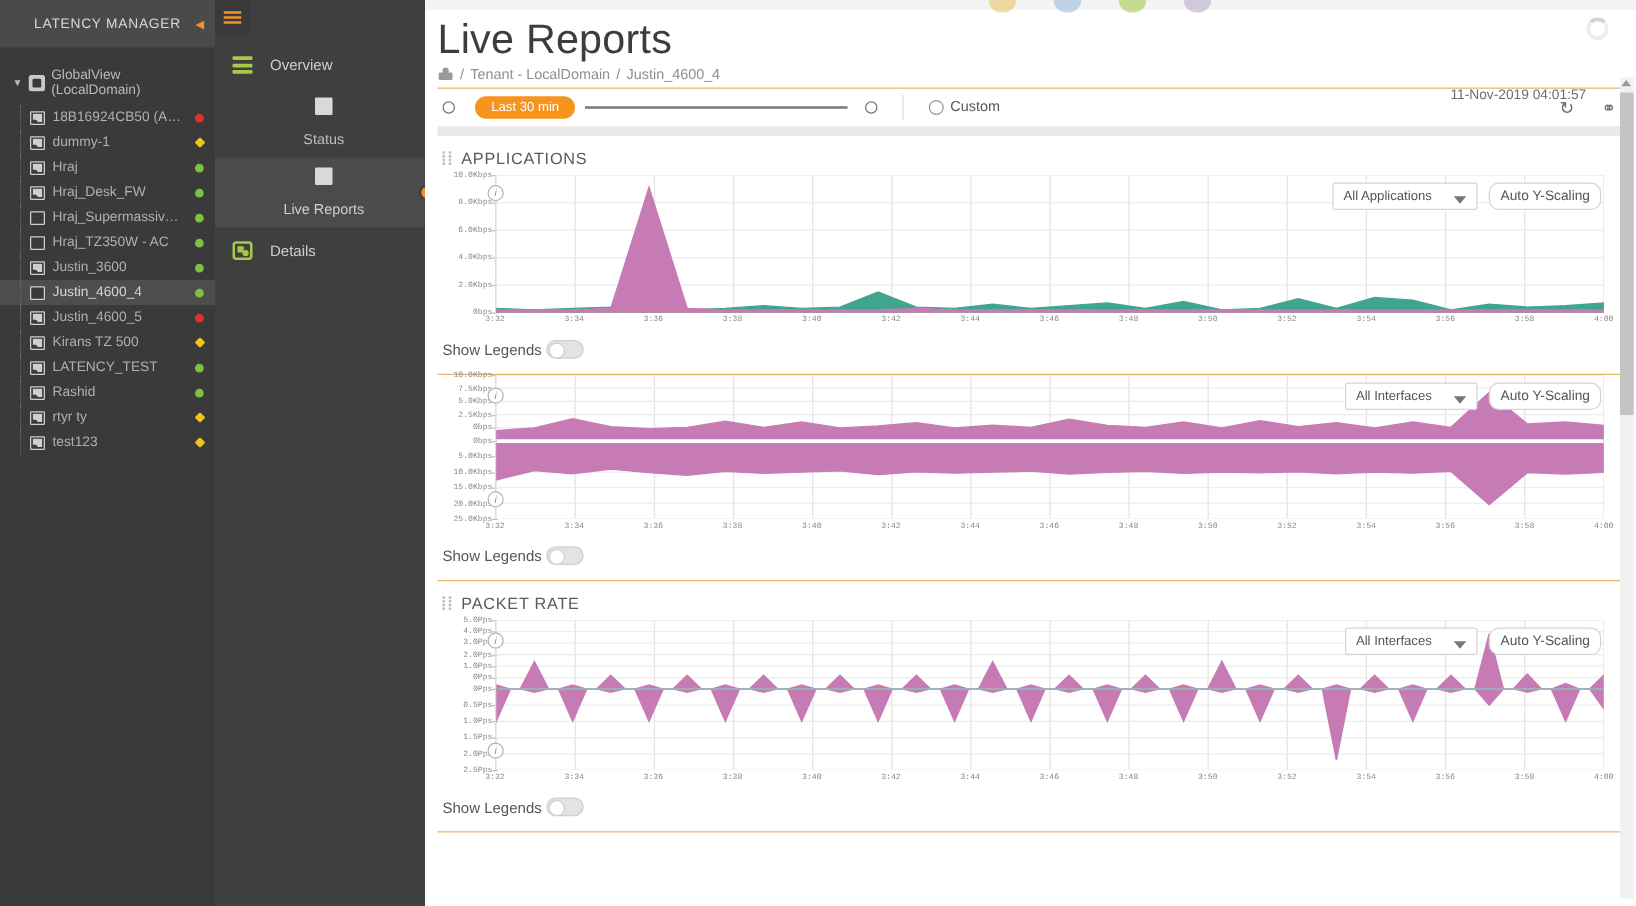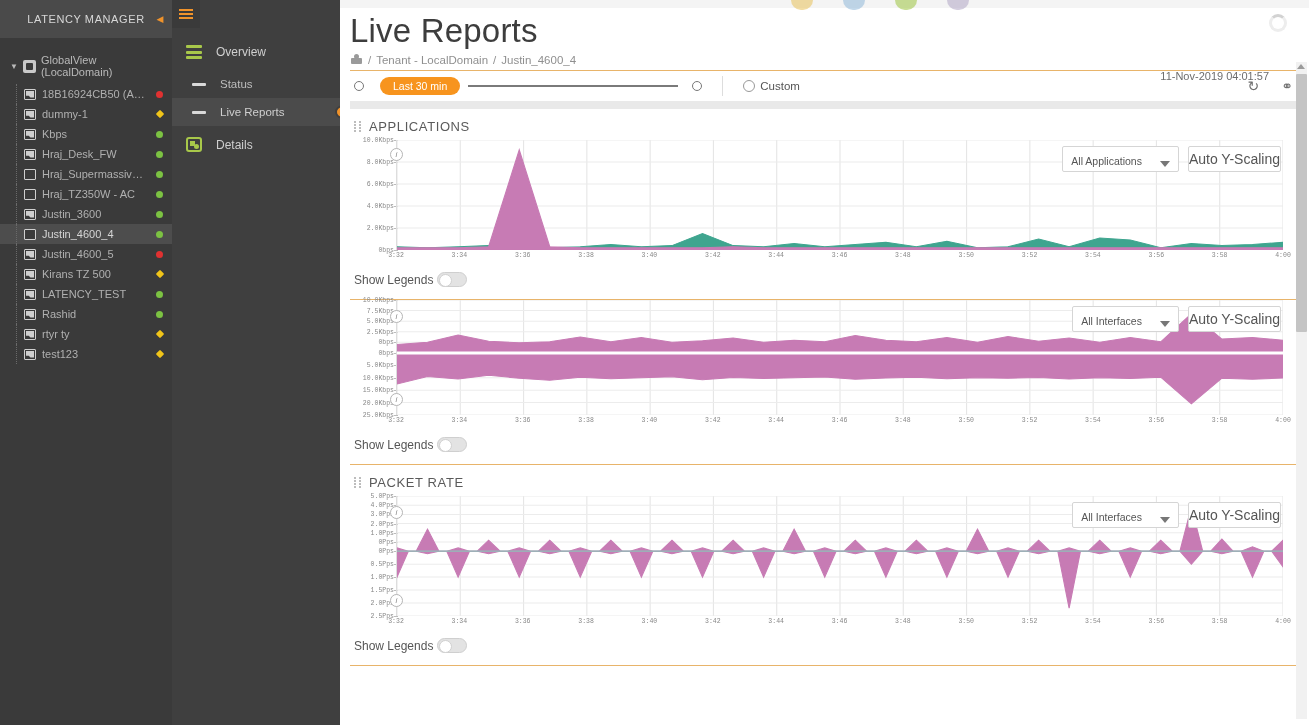--- a/index.html
+++ b/index.html
@@ -54,21 +54,21 @@
   .hamburger-box {
     position: absolute; left: 0; top: 0; width: 28px; height: 28px;
     background: #3a3a3a; display: flex; align-items: center; justify-content: center;
   }
   .hamburger span { display:block; width:14px; height:2px; background:#f0932b; margin:2px 0; }
   .subnav-inner { padding-top: 34px; }
   .nav-row {
     display: flex; align-items: center; gap: 14px;
     padding: 11px 14px; color: #cfcfcf; font-size: 12px; position: relative;
   }
-  .nav-row.sub { padding: 8px 14px 8px 20px; font-size: 11.5px; color: #bdbdbd; }
+  .nav-row.sub { padding: 8px 14px 8px 20px; font-size: 11.5px; color: #bdbdbd; flex-direction: column; }
   .nav-row.active { background: #4b4b4b; color: #cfcfcf; }
   .nav-row.active .marker {
     position:absolute; right:-8px; top:50%; transform:translateY(-50%);
     width:13px;height:13px;border-radius:50%;background:#f0932b;border:2px solid #3f3f3f;
   }
   .ic-overview { width:16px;height:14px;flex:0 0 16px; display:flex;flex-direction:column;justify-content:space-between;}
   .ic-overview i { display:block;height:3px;background:#a8c84a;border-radius:1px; }
   .ic-dash { width:14px;height:3px;background:#d9d9d9;border-radius:1px;flex:0 0 14px; }
   .ic-details { width:16px;height:15px;flex:0 0 16px;border:2px solid #a8c84a;border-radius:3px;position:relative;}
   .ic-details::after{content:'';position:absolute;left:2px;top:2px;width:5px;height:5px;background:#a8c84a;}
@@ -122,22 +122,22 @@
   .info-badge { position:absolute; width:13px;height:13px;border:1px solid #b5b5b5;border-radius:50%;
     color:#8a8a8a; font-size:8px; font-style:italic; display:flex;align-items:center;justify-content:center;
     background:#fff; }
   .ctrl-row { position:absolute; display:flex; gap:9px; z-index:5; }
   .select-box {
     border:1px solid #d5d5d5; background:#fff; font-size:10.5px; color:#555;
     padding:4px 8px; display:flex; align-items:flex-end; gap:18px; border-radius:2px;
   }
   .caret-dn { width:0;height:0;border-left:5px solid transparent;border-right:5px solid transparent;
     border-top:6px solid #777; }
-  .btn-box { border:1px solid #d5d5d5; background:#fff; font-size:14px; color:#555;
-    padding:4px 0; border-radius:2px; }
+  .btn-box { border:1px solid #d5d5d5; background:#fff; font-size:11px; color:#555;
+    padding:4px 8px; border-radius:8px; }
   .legend-row { display:flex; align-items:center; gap:4px; padding: 6px 0 8px 4px; }
   .legend-label { font-size:12px; color:#555; }
   .toggle { width:30px;height:15px;border-radius:8px;background:#e3e3e3;border:1px solid #cfcfcf;
     position:relative; }
   .toggle::after{content:'';position:absolute;left:1px;top:1px;width:11px;height:11px;border-radius:50%;background:#fff;
     border:1px solid #d0d0d0;}
 
   
   .scroll-track { position:absolute; right:2px; top:62px; bottom:6px; width:11px; background:#f1f1f1; }
   .scroll-thumb { position:absolute; right:2px; top:74px; width:11px; height:258px; background:#c4c4c4; border-radius:1px;}
@@ -168,21 +168,21 @@
             <span class="tree-label">18B16924CB50 (Aut...</span>
             <span class="dot" style="background: rgb(224, 49, 49); top: 50%; margin-top: -3.5px;"></span>
           </div>
           <div class="tree-item">
             <span class="node-icon filled"></span>
             <span class="tree-label">dummy-1</span>
             <span class="dot diamond" style="background: rgb(240, 196, 25); top: 50%; margin-top: -3px;"></span>
           </div>
           <div class="tree-item">
             <span class="node-icon filled"></span>
-            <span class="tree-label">Kbps</span>
+            <span class="tree-label">Hraj</span>
             <span class="dot" style="background: rgb(124, 194, 66); top: 50%; margin-top: -3.5px;"></span>
           </div>
           <div class="tree-item">
             <span class="node-icon filled"></span>
             <span class="tree-label">Hraj_Desk_FW</span>
             <span class="dot" style="background: rgb(124, 194, 66); top: 50%; margin-top: -3.5px;"></span>
           </div>
           <div class="tree-item">
             <span class="node-icon"></span>
             <span class="tree-label">Hraj_Supermassive 9...</span>

